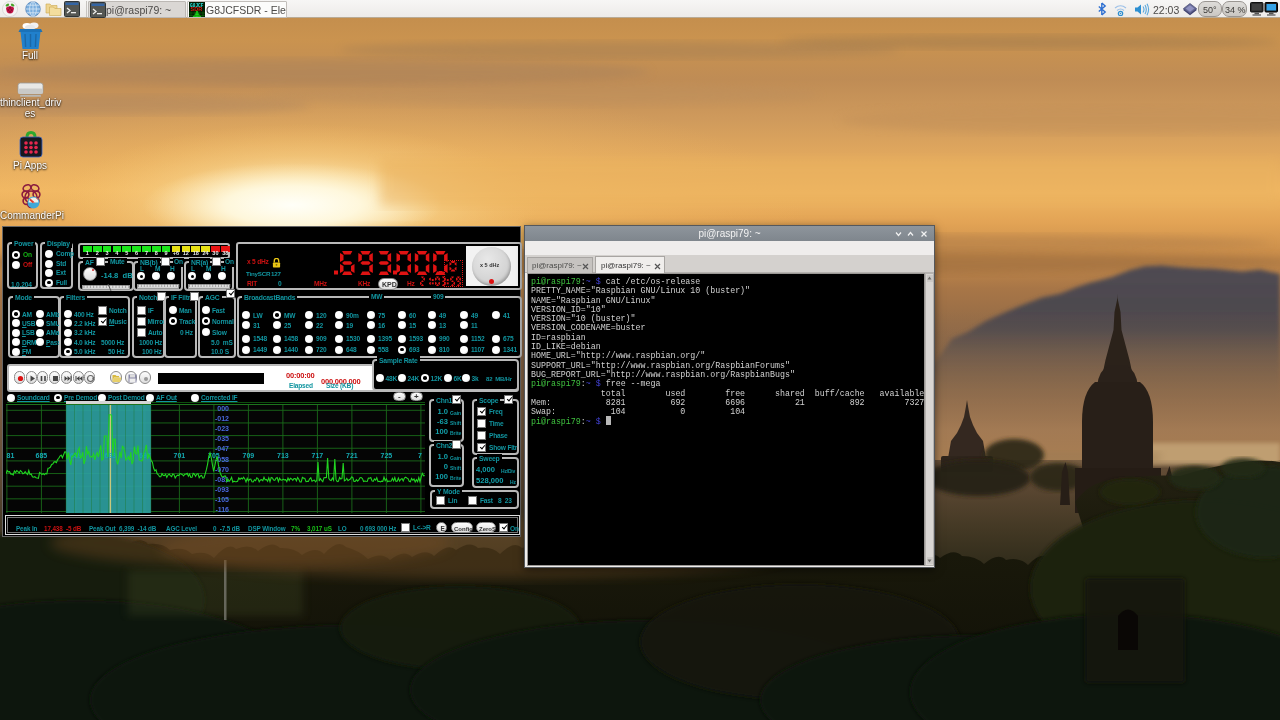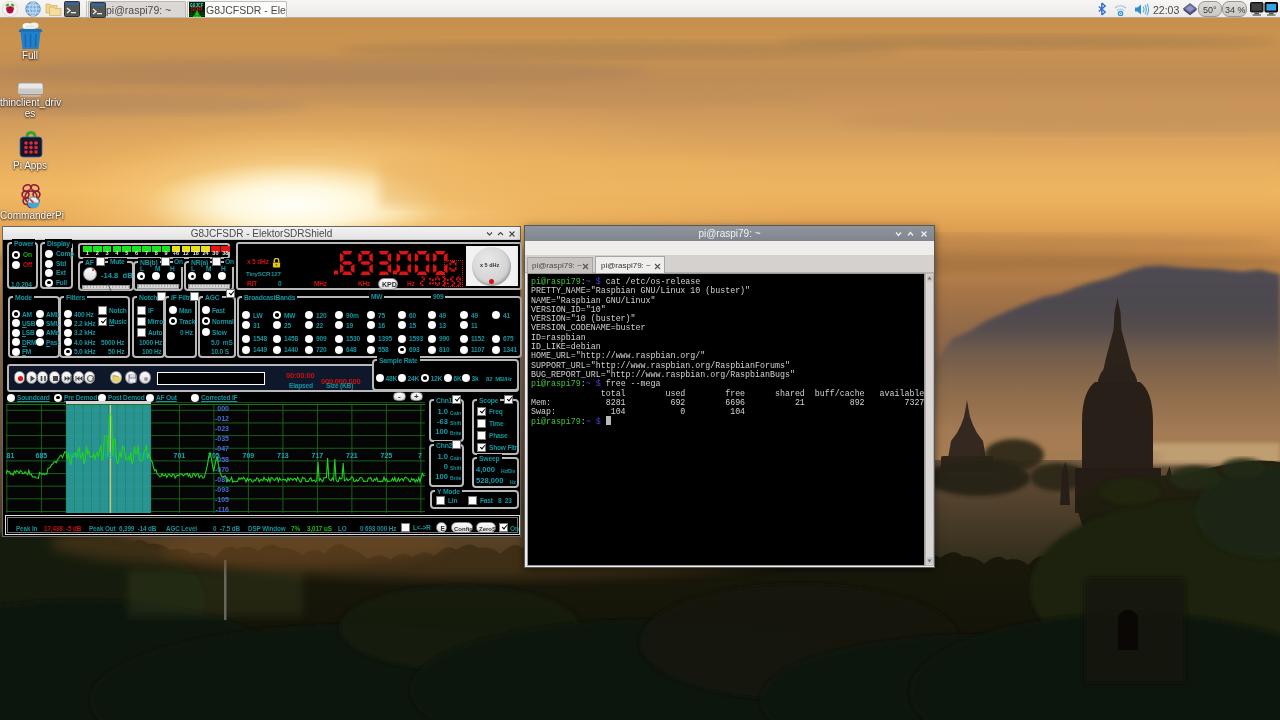--- a/index.html
+++ b/index.html
@@ -179,28 +179,20 @@
       <circle cx="16.5" cy="18" r="3.4"></circle>
       <circle cx="12" cy="21" r="3.4"></circle>
 </g>
 <circle cx="14.5" cy="19.5" r="6" fill="#3fa8d8"></circle>
 <path d="M14.5,19.5 L18.5,15.5" stroke="#e03c2a" stroke-width="1.8"></path>
 <path d="M9.5,19.5 A5,5 0 0 1 19.5,19.5" fill="#f0f0e8"></path>
 <path d="M14.5,19.5 L11,16.5" stroke="#e03c2a" stroke-width="1.8"></path>
 </svg>
 <div style="position:absolute;text-align:center;font-size:10px;line-height:11px;color:#fff;text-shadow:0 1px 2px rgba(0,0,0,.85),0 0 2px rgba(0,0,0,.6);left:0px;top:210px;width:62px">CommanderPi</div>
 <div class="win" id="sdr" style="left:2px;top:226px;width:519px;height:311px;background:#000;border:1px solid #666">
-    <div style="position:absolute;left:0;top:0;width:100%;height:13px;background:linear-gradient(#f2f2f2,#e4e4e4);border-bottom:1px solid #c9c9c9">
-      <span style="position:absolute;left:0;right:0;text-align:center;top:1px;font-size:10px;color:#4a4a4a">G8JCFSDR - ElektorSDRShield</span>
-      <svg style="position:absolute;right:4px;top:3px" width="30" height="8" viewBox="0 0 30 8">
-        <path d="M1,2.5 L3.5,5 L6,2.5" stroke="#444" stroke-width="1.1" fill="none"></path>
-        <path d="M12,5 L14.5,2.5 L17,5" stroke="#444" stroke-width="1.1" fill="none"></path>
-        <path d="M23.5,1.5 L28.5,6.5 M28.5,1.5 L23.5,6.5" stroke="#444" stroke-width="1.1" fill="none"></path>
-      </svg>
-    </div>
     <div class="fs" style="left:4px;top:15px;width:31px;height:47px">
       <span class="lg">Power</span>
       <span class="r s" style="left:3px;top:7px"></span>
       <b class="tl" style="left:14px;top:7px;color:#14b314">On</b>
       <span class="r" style="left:3px;top:16.5px"></span>
       <b class="tl" style="left:14px;top:17px;color:#cc1111">Off</b>
       <b class="tl" style="left:2px;top:36.5px">1.0.204</b>
     </div>
     <div class="fs" style="left:37px;top:15px;width:33px;height:47px">
       <span class="lg">Display</span>
@@ -585,21 +577,21 @@
       <b class="tl" style="left:139px;top:48px">558</b>
       <span class="r s" style="left:159px;top:47.5px"></span>
       <b class="tl" style="left:170px;top:48px">693</b>
       <span class="r" style="left:189px;top:47.5px"></span>
       <b class="tl" style="left:200px;top:48px">810</b>
       <span class="r" style="left:221px;top:47.5px"></span>
       <b class="tl" style="left:232px;top:48px">1107</b>
       <span class="r" style="left:253px;top:47.5px"></span>
       <b class="tl" style="left:264px;top:48px">1341</b>
     </div>
-    <div style="position:absolute;left:4px;top:137px;width:512px;height:28px;border:2px solid #b9b9b9;border-radius:3px;background:#0f172a">
+    <div style="position:absolute;left:4px;top:137px;width:512px;height:28px;border:2px solid #b9b9b9;border-radius:3px;background:#ffffff">
       <div class="btn" style="left:5.0px;top:5px;width:11px;height:13px">
         <svg style="position:absolute;left:0;top:1px" width="11" height="11" viewBox="0 0 11 11">
           <circle cx="5.5" cy="5.5" r="2.6" fill="#dd1111"></circle>
         </svg>
       </div>
       <div class="btn" style="left:16.7px;top:5px;width:11px;height:13px">
         <svg style="position:absolute;left:0;top:1px" width="11" height="11" viewBox="0 0 11 11">
           <path d="M3.5,2.5 L8,5.5 L3.5,8.5 Z" fill="#444"></path>
         </svg>
       </div>

